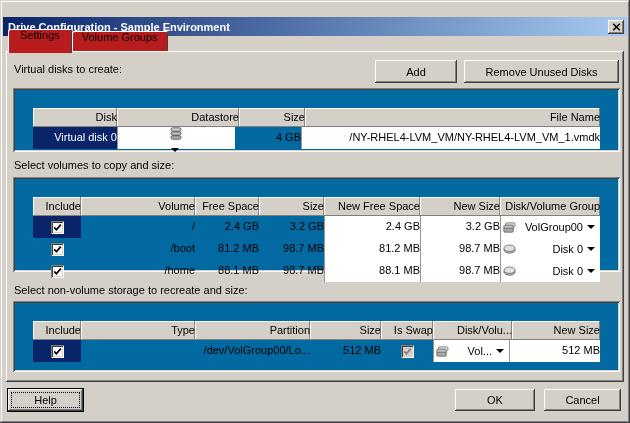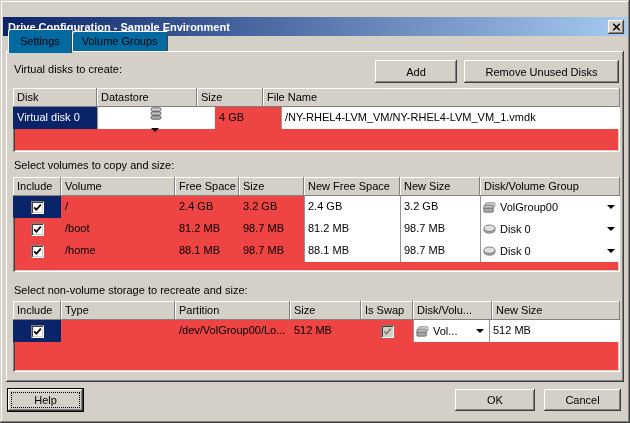--- a/index.html
+++ b/index.html
@@ -22,22 +22,22 @@
   .close {
     width:16px; height:14px; background:#d4d0c8; border:none; padding:0;
     display:flex; align-items:center; justify-content:center;
     box-shadow: inset -1px -1px 0 #404040, inset 1px 1px 0 #fff,
                 inset -2px -2px 0 #808080, inset 2px 2px 0 #d4d0c8;
   }
 
   
   .tabs { position:absolute; left:8px; top:29px; height:24px; display:flex; align-items:flex-end; z-index:3; }
   .tab {
-    height:20px; margin-bottom:2px; padding:0 10px; background:#0369a1;
-    display:flex; align-items:center;
+    height:20px; margin-bottom:2px; padding:0 10px; background:#b91c1c;
+    display:flex; 
     box-shadow: inset 1px 1px 0 #fff, inset -1px 0 0 #404040;
     border-top-left-radius:2px; border-top-right-radius:2px;
   }
   .tab.active { height:24px; margin-bottom:0; padding:0 12px; z-index:4; }
 
   .tabpage {
     position:absolute; left:6px; top:51px; width:618px; height:331px; background:#d4d0c8; z-index:0;
     box-shadow: inset -1px -1px 0 #404040, inset 1px 1px 0 #fff,
                 inset -2px -2px 0 #808080, inset 2px 2px 0 #d4d0c8;
   }
@@ -53,23 +53,24 @@
   }
   .btn.default {
     box-shadow: 0 0 0 1px #000,
                 inset -1px -1px 0 #404040, inset 1px 1px 0 #fff,
                 inset -2px -2px 0 #808080, inset 2px 2px 0 #d4d0c8;
     outline:1px dotted #000; outline-offset:-4px;
   }
 
   
   .tbl {
-    position:absolute; z-index:2; background:#ef4444; padding:0; box-sizing:border-box;
+    position:absolute; z-index:2; background:#0369a1; padding:20px; box-sizing:border-box;
     box-shadow: inset 1px 1px 0 #808080, inset -1px -1px 0 #fff,
                 inset 2px 2px 0 #404040, inset -2px -2px 0 #d4d0c8;
+    text-align: right;
   }
   .thead { display:flex; height:19px; }
   .th {
     box-sizing:border-box; background:#d4d0c8; padding:3px 0 0 4px;
     white-space:nowrap; overflow:hidden;
     box-shadow: inset -1px -1px 0 #808080, inset 1px 1px 0 #fff;
   }
   .trow { display:flex; height:22px; }
   .td { box-sizing:border-box; padding:4px 0 0 4px; white-space:nowrap; overflow:hidden; }
   .td.center { display:flex; align-items:center; justify-content:center; padding:0; }
@@ -119,21 +120,21 @@
   </div>
   <div class="tabpage"></div>
 
   <div class="lbl" style="left:14px; top:63px;">Virtual disks to create:</div>
   <button class="btn" style="left:375px; top:60px; width:82px;">Add</button>
   <button class="btn" style="left:464px; top:60px; width:155px;">Remove Unused Disks</button>
 
   <div class="tbl" style="left:13px; top:88px; width:607px; height:64px;">
     <div class="thead">
       <div class="th" style="width:84px;">Disk</div>
-      <div class="th" style="width:100px;">Datastore</div>
+      <div class="th" style="width:122px;">Datastore</div>
       <div class="th" style="width:66px;">Size</div>
       <div class="th flex1">File Name</div>
     </div>
     <div class="trow">
       <div class="td sel" style="width:84px;">Virtual disk 0</div>
       <div class="combo" style="width:112px;flex-direction:column;">
         <span class="ic">
           <svg width="12" height="13" viewBox="0 0 12 13">
             <rect x="1" y="0.8" width="10" height="3.4" rx="1.7" fill="#cfcfcf" stroke="#444" stroke-width="0.8"></rect>
             <rect x="1" y="4.8" width="10" height="3.4" rx="1.7" fill="#bfbfbf" stroke="#444" stroke-width="0.8"></rect>

